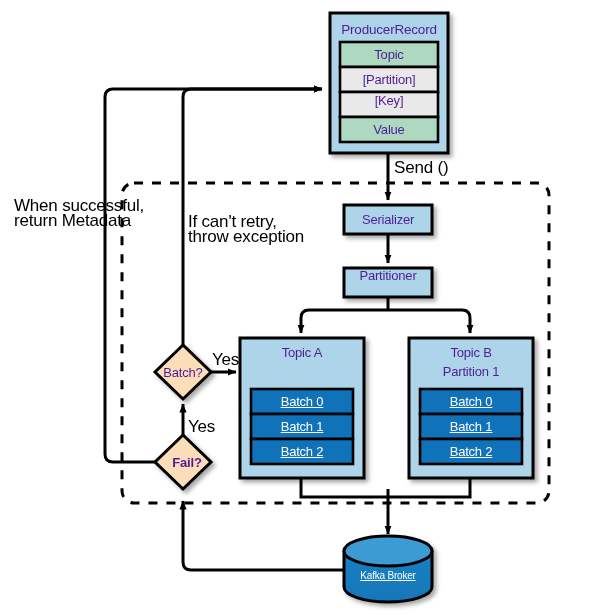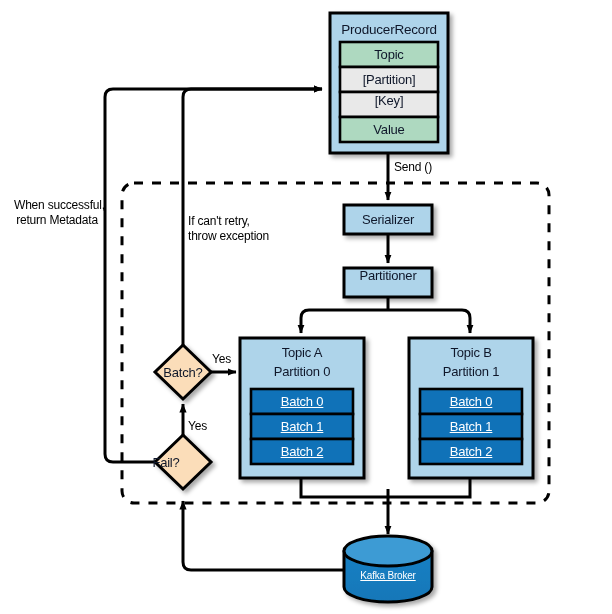--- a/index.html
+++ b/index.html
@@ -19,34 +19,34 @@
   }
   #svg-layer {
     position: absolute;
     left: 0;
     top: 0;
     width: 612px;
     height: 614px;
   }
   .lbl {
     position: absolute;
-    font-size: 12px;
+    font-size: 17px;
     color: #000000;
     line-height: 15px;
     white-space: pre;
     letter-spacing: -0.2px;
   }
   .box-label {
     position: absolute;
     display: flex;
     align-items: center;
     justify-content: center;
     text-align: center;
     font-size: 13px;
-    color: #0f172a;
+    color: #4c1d95;
     white-space: pre;
     pointer-events: none;
     letter-spacing: -0.2px;
   }
   .white-text {
     color: #ffffff;
     text-decoration: underline;
   }
 </style>
 </head>
@@ -145,27 +145,26 @@
 
   <div class="lbl" style="left:394px; top:160px;">Send ()</div>
 
   <div class="box-label" style="left:344px; top:205px; width:88px; height:29px;">Serializer</div>
   <div class="box-label" style="left:344px; top:268px; width:88px; height:14px;">Partitioner</div>
 
   <div class="lbl" style="left:14px; top:198px; text-align:center; width:86px;">When successful,<br>return Metadata</div>
   <div class="lbl" style="left:188px; top:214px;">If can't retry,<br>throw exception</div>
 
   <div class="box-label" style="left:155px; top:361px; width:56px; height:22px;">Batch?</div>
-  <div class="box-label" style="left:138px; top:451px; width:56px; height:22px;">Fail?</div>
+  <div class="box-label" style="left:159px; top:451px; width:56px; height:22px;font-weight:bold;">Fail?</div>
 
   <div class="lbl" style="left:212px; top:352px;">Yes</div>
   <div class="lbl" style="left:188px; top:419px;">Yes</div>
 
   <div class="box-label" style="left:240px; top:343px; width:124px; height:19px;">Topic A</div>
-  <div class="box-label" style="left:240px; top:362px; width:124px; height:19px;">Partition 0</div>
   <div class="box-label white-text" style="left:251px; top:389px; width:102px; height:25px;">Batch 0</div>
   <div class="box-label white-text" style="left:251px; top:414px; width:102px; height:25px;">Batch 1</div>
   <div class="box-label white-text" style="left:251px; top:439px; width:102px; height:25px;">Batch 2</div>
 
   <div class="box-label" style="left:409px; top:343px; width:124px; height:19px;">Topic B</div>
   <div class="box-label" style="left:409px; top:362px; width:124px; height:19px;">Partition 1</div>
   <div class="box-label white-text" style="left:420px; top:389px; width:102px; height:25px;">Batch 0</div>
   <div class="box-label white-text" style="left:420px; top:414px; width:102px; height:25px;">Batch 1</div>
   <div class="box-label white-text" style="left:420px; top:439px; width:102px; height:25px;">Batch 2</div>
 

